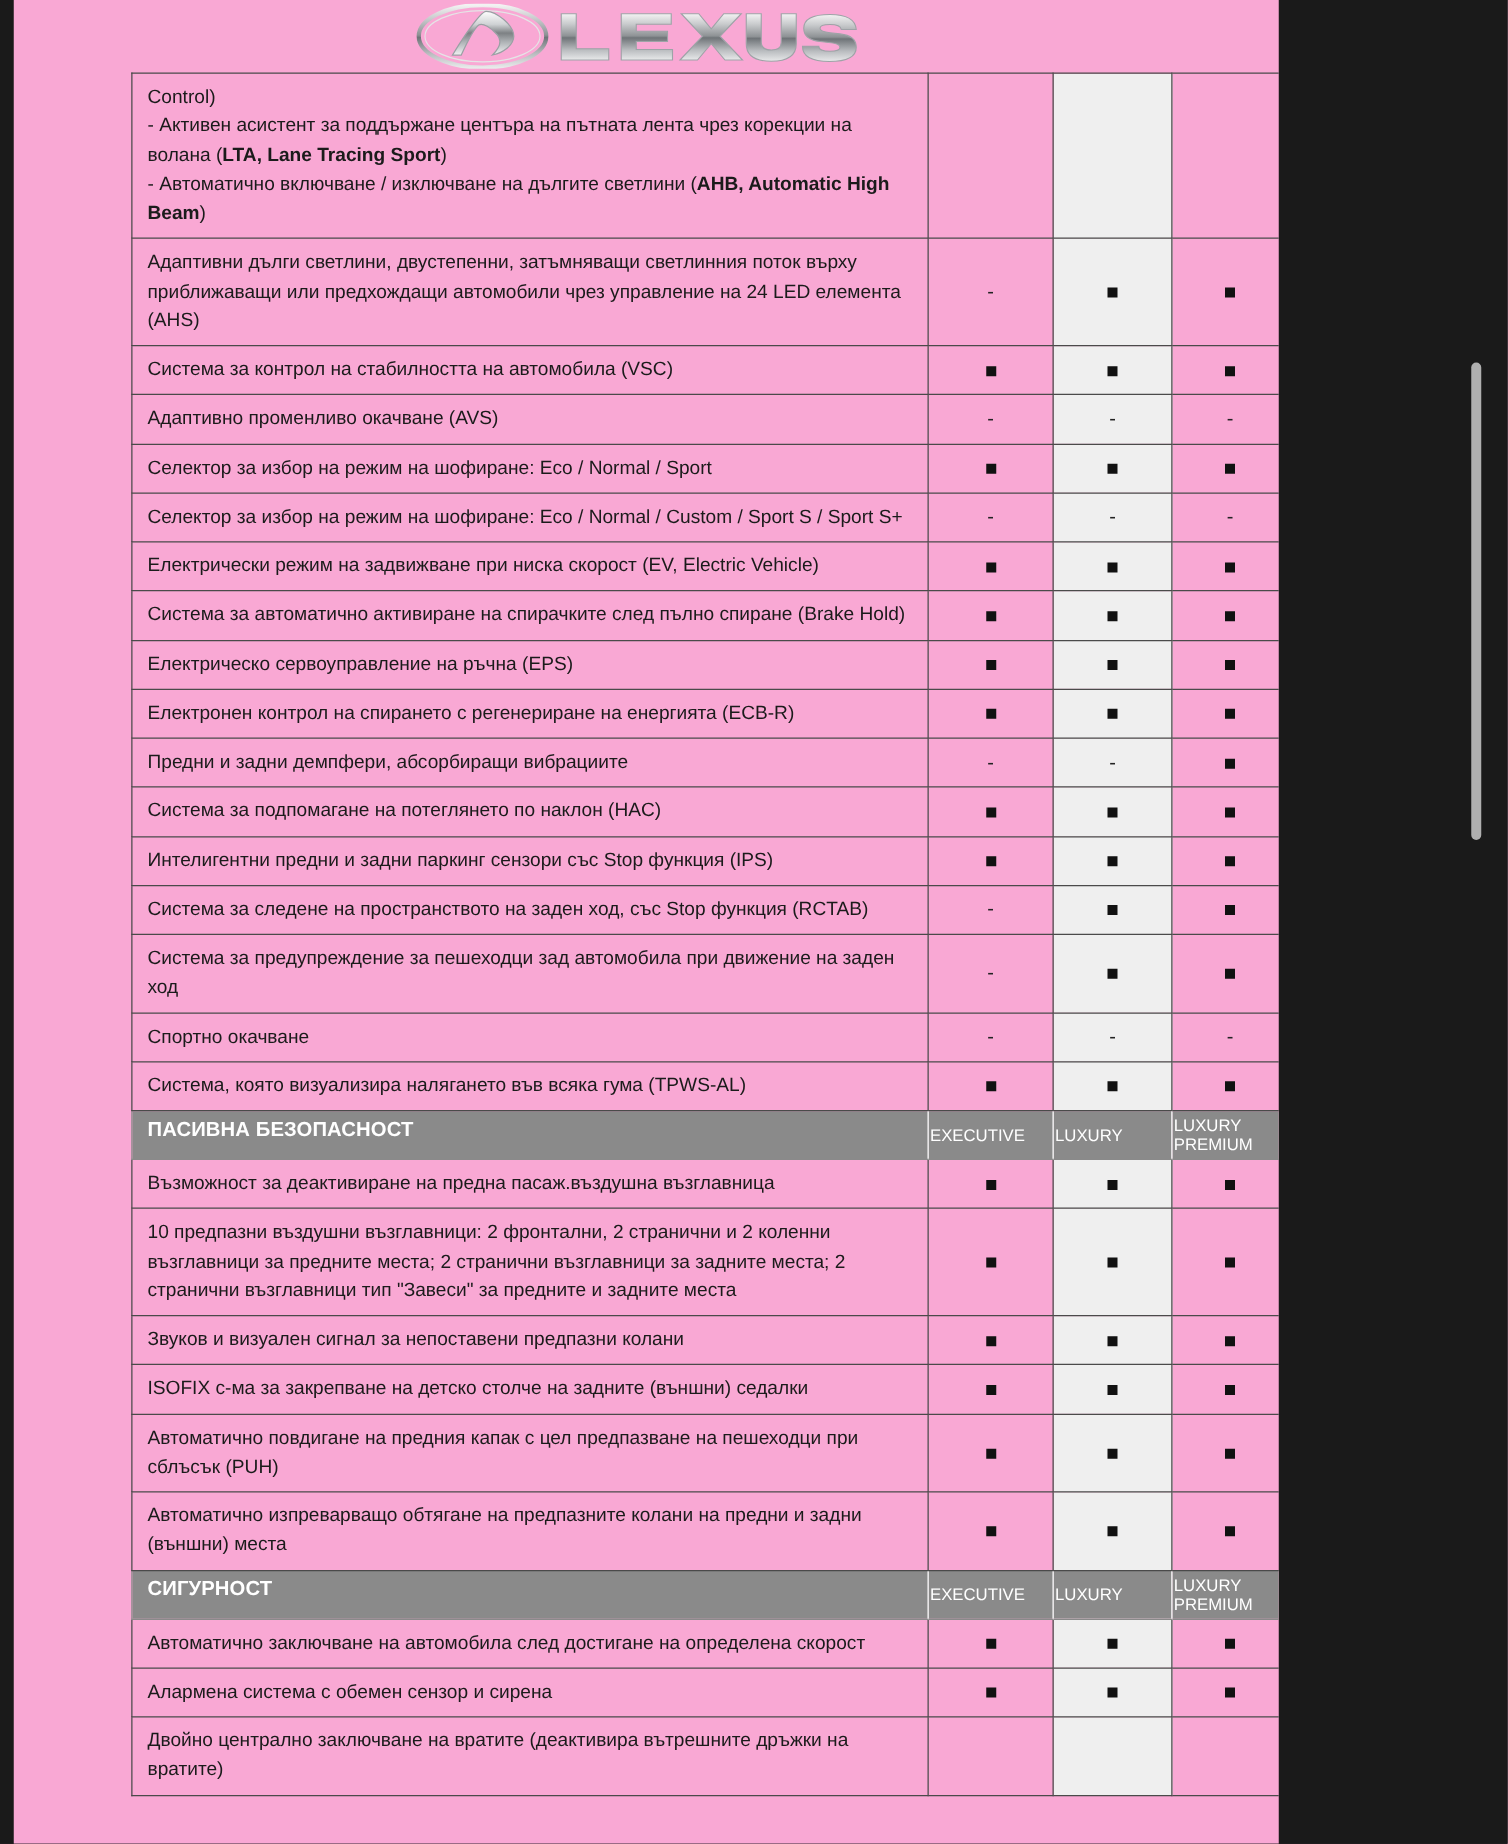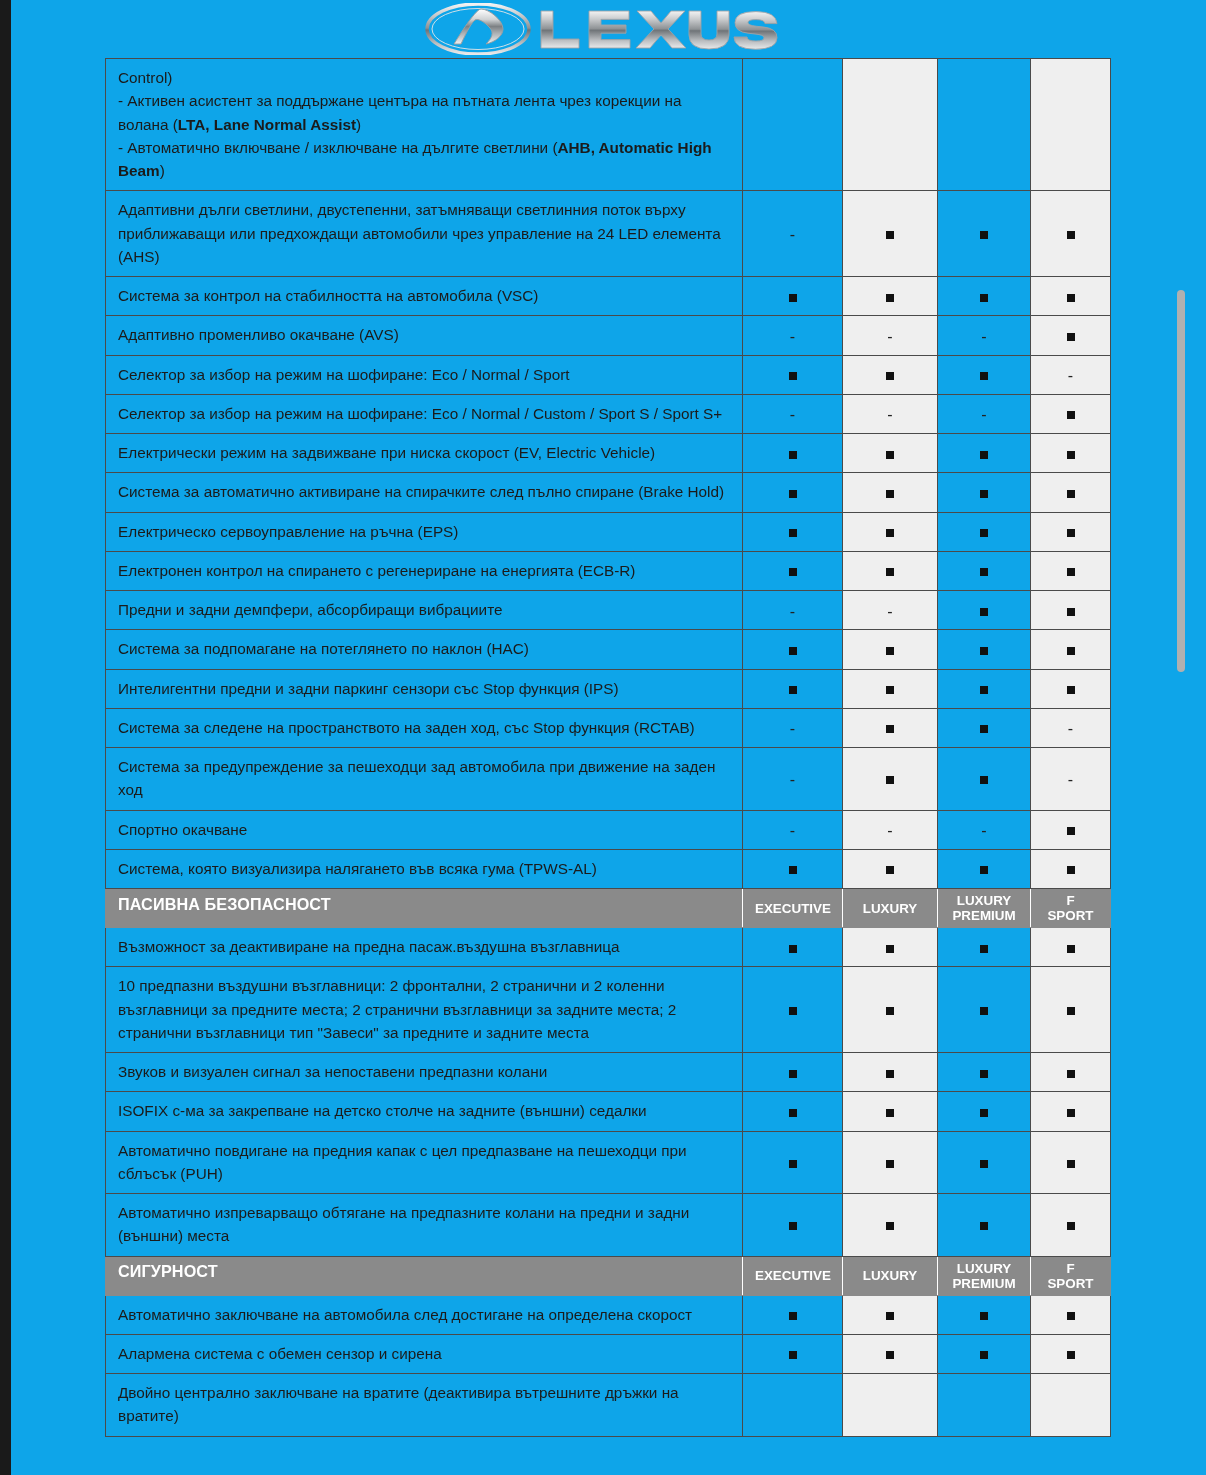--- a/index.html
+++ b/index.html
@@ -13,23 +13,23 @@
   #viewer {
     position: relative;
     width: 1206px;
     height: 1475px;
     background: #1a1a1a;
   }
   #page {
     position: absolute;
     left: 11px;
     top: 0;
-    width: 1196px;
+    width: 1012px;
     height: 1475px;
-    background: #0ea5e9;
+    background: #f9a8d4;
     overflow: hidden;
   }
 
   
   .logo-wrap {
     position: relative;
     height: 58px;
     display: flex;
     align-items: center;
     justify-content: center;
@@ -99,25 +99,25 @@
   tr.section-row td.sec-title {
     padding: 2px 12px 10px 12px;
     font-size: 16.2px;
     font-weight: bold;
     letter-spacing: .1px;
     border-left: 1.3px solid #8a8a8a;
     border-right: 1.6px solid #ffffff;
     text-align: left;
   }
   tr.section-row td.sec-col {
-    text-align: center;
+    text-align: left;
     font-size: 13.4px;
-    font-weight: bold;
+    font-weight: normal;
     line-height: 1.12;
-    padding: 4px 12px;
+    padding: 4px 1px;
     border-right: 1.6px solid #ffffff;
     white-space: pre-line;
   }
   tr.section-row td.sec-col.last { border-right: 1.3px solid #8a8a8a; margin-left: 40px; }
 
   b { font-weight: bold; }
 
   
   #scrollbar-track {
     position: absolute;
@@ -182,21 +182,21 @@
     <table class="doc-table">
       <colgroup>
         <col class="c-feat">
           <col class="c-ex">
           <col class="c-lx">
           <col class="c-lp">
           <col class="c-fs">
       </colgroup>
       <tbody id="table-body">
           <tr>
-            <td class="feat">Control)<br>- Активен асистент за поддържане центъра на пътната лента чрез корекции на волана  (<b>LTA, Lane Normal Assist</b>)<br>- Автоматично включване / изключване на дългите светлини (<b>AHB, Automatic High Beam</b>)</td>
+            <td class="feat">Control)<br>- Активен асистент за поддържане центъра на пътната лента чрез корекции на волана  (<b>LTA, Lane Tracing Sport</b>)<br>- Автоматично включване / изключване на дългите светлини (<b>AHB, Automatic High Beam</b>)</td>
             <td class="mark blank"></td>
             <td class="mark shaded blank"></td>
             <td class="mark blank"></td>
             <td class="mark shaded blank"></td>
           </tr>
           <tr>
             <td class="feat">Адаптивни дълги светлини, двустепенни, затъмняващи светлинния поток върху приближаващи или предхождащи автомобили чрез управление на 24 LED елемента (AHS)</td>
             <td class="mark"><span class="glyph-no">-</span></td>
             <td class="mark shaded"><span class="glyph-yes"></span></td>
             <td class="mark"><span class="glyph-yes"></span></td>

